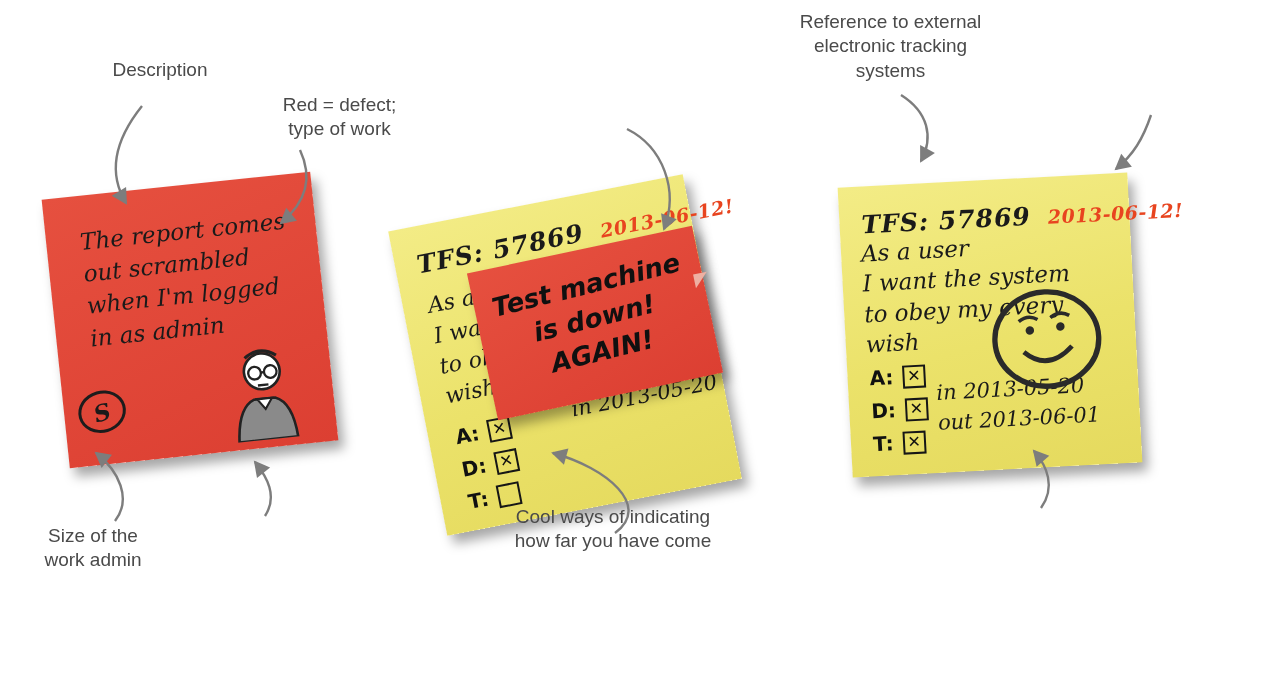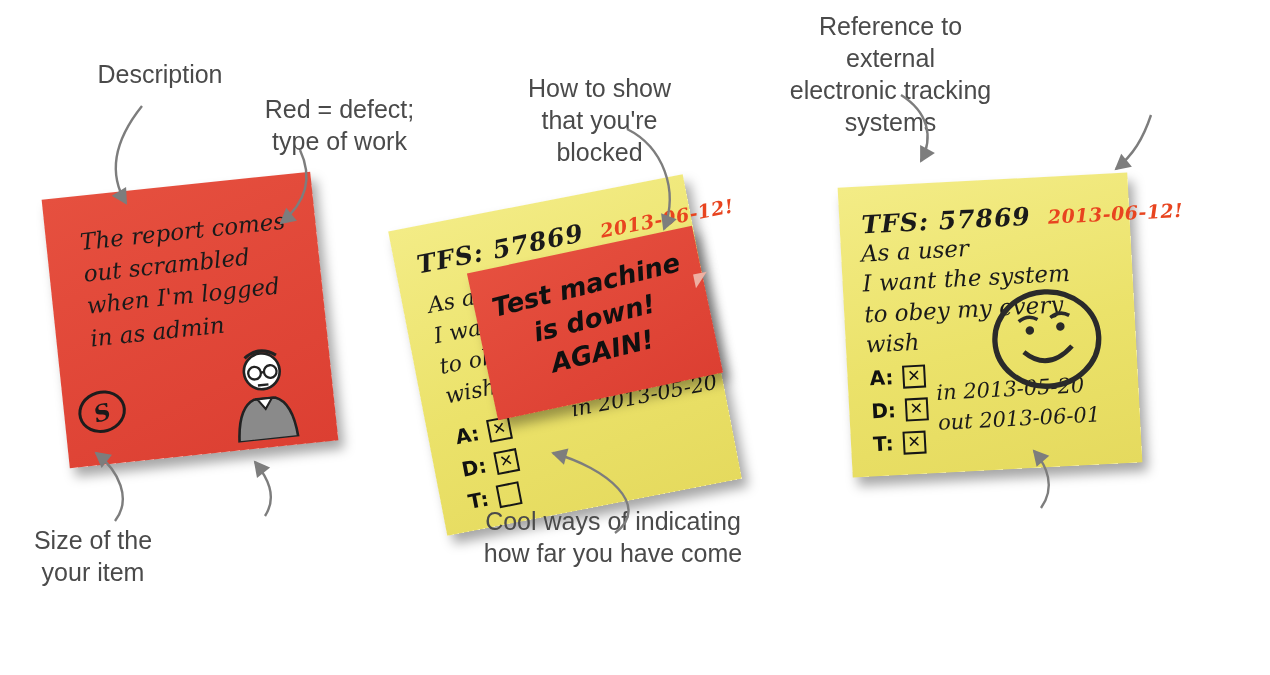--- a/index.html
+++ b/index.html
@@ -2,21 +2,21 @@
 <html><head>
 <meta charset="utf-8">
 <style>
   html,body { margin:0; padding:0; background:#fff; }
   .canvas {
     position:relative; width:1270px; height:675px; background:#ffffff;
     overflow:hidden; font-family:"Liberation Sans", sans-serif;
   }
   
   .label {
-    position:absolute; color:#4a4a4a; font-size:25px; line-height:1.28;
+    position:absolute; color:#4a4a4a; font-size:19px; line-height:1.28;
     text-align:center; white-space:pre-line; z-index:2;
   }
   
   .note { position:absolute; z-index:1; box-shadow:5px 9px 12px rgba(0,0,0,0.35); }
   .note.yellow { background:linear-gradient(168deg,#f3ec86 0%, #ebe26a 55%, #e5da5e 100%); }
   .note.red    { background:linear-gradient(160deg,#e6503f 0%, #dc3f32 100%); }
   .hw { font-family:"DejaVu Serif", serif; font-style:italic; color:#1a1a1a; }
   .tfs { font-size:25px; font-weight:bold; letter-spacing:1px; }
   .note-date { color:#e8441f; font-size:19px; font-weight:bold; margin-left:12px; letter-spacing:0.5px; white-space:nowrap; }
   .story { white-space:pre-line; font-size:22px; line-height:1.4; }
@@ -57,27 +57,25 @@
   .arrows { position:absolute; left:0; top:0; z-index:4; pointer-events:none; }
 </style>
 </head>
 <body>
 
 <div class="canvas">
 
   <div class="label" style="left:95px;  top:58px;  width:130px;">Description</div>
   <div class="label" style="left:252px; top:93px;  width:175px;">Red = defect;
 type of work</div>
-  <div class="label" style="left:497px; top:72px;  width:205px;">How to show
-that you're blocked</div>
   <div class="label" style="left:773px; top:10px;  width:235px;">Reference to external
 electronic tracking
 systems</div>
   <div class="label" style="left:28px;  top:524px; width:130px;">Size of the
-your item</div>
+work admin</div>
   <div class="label" style="left:483px; top:505px; width:260px;">Cool ways of indicating
 how far you have come</div>
 
   <div class="note red" id="red-note">
     <div class="hw story">The report comes
 out scrambled
 when I'm logged
 in as admin</div>
     <div class="size-circle hw">
       <span>S</span>

